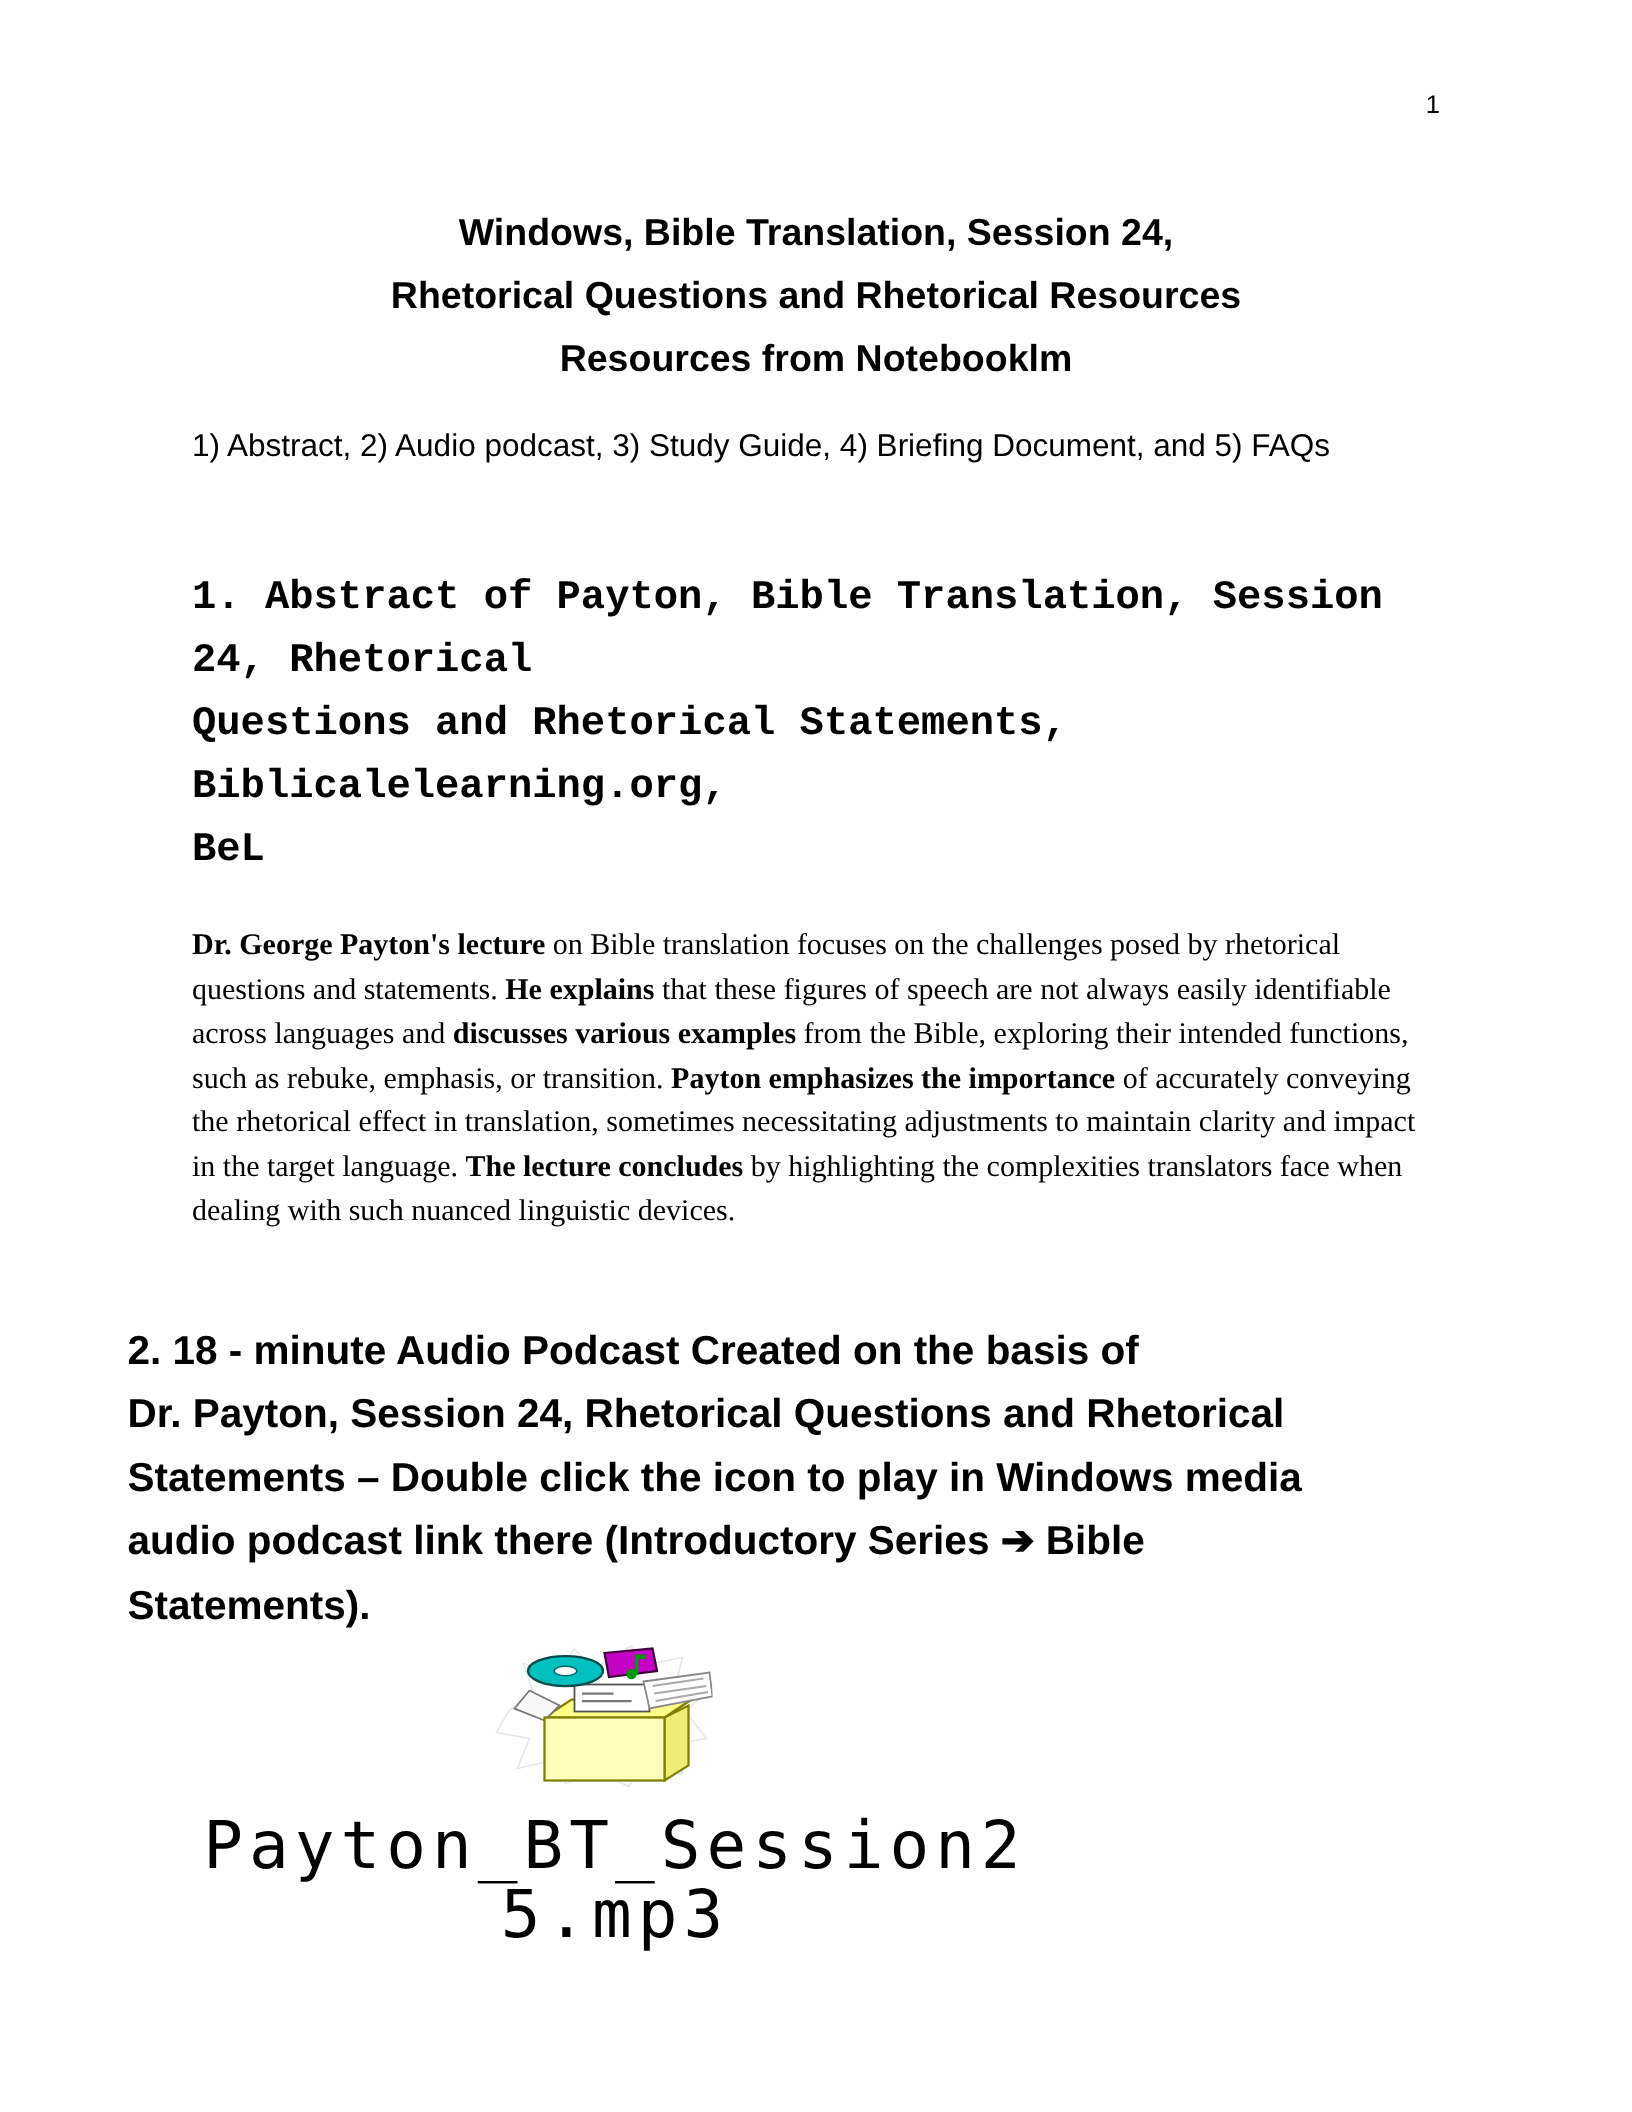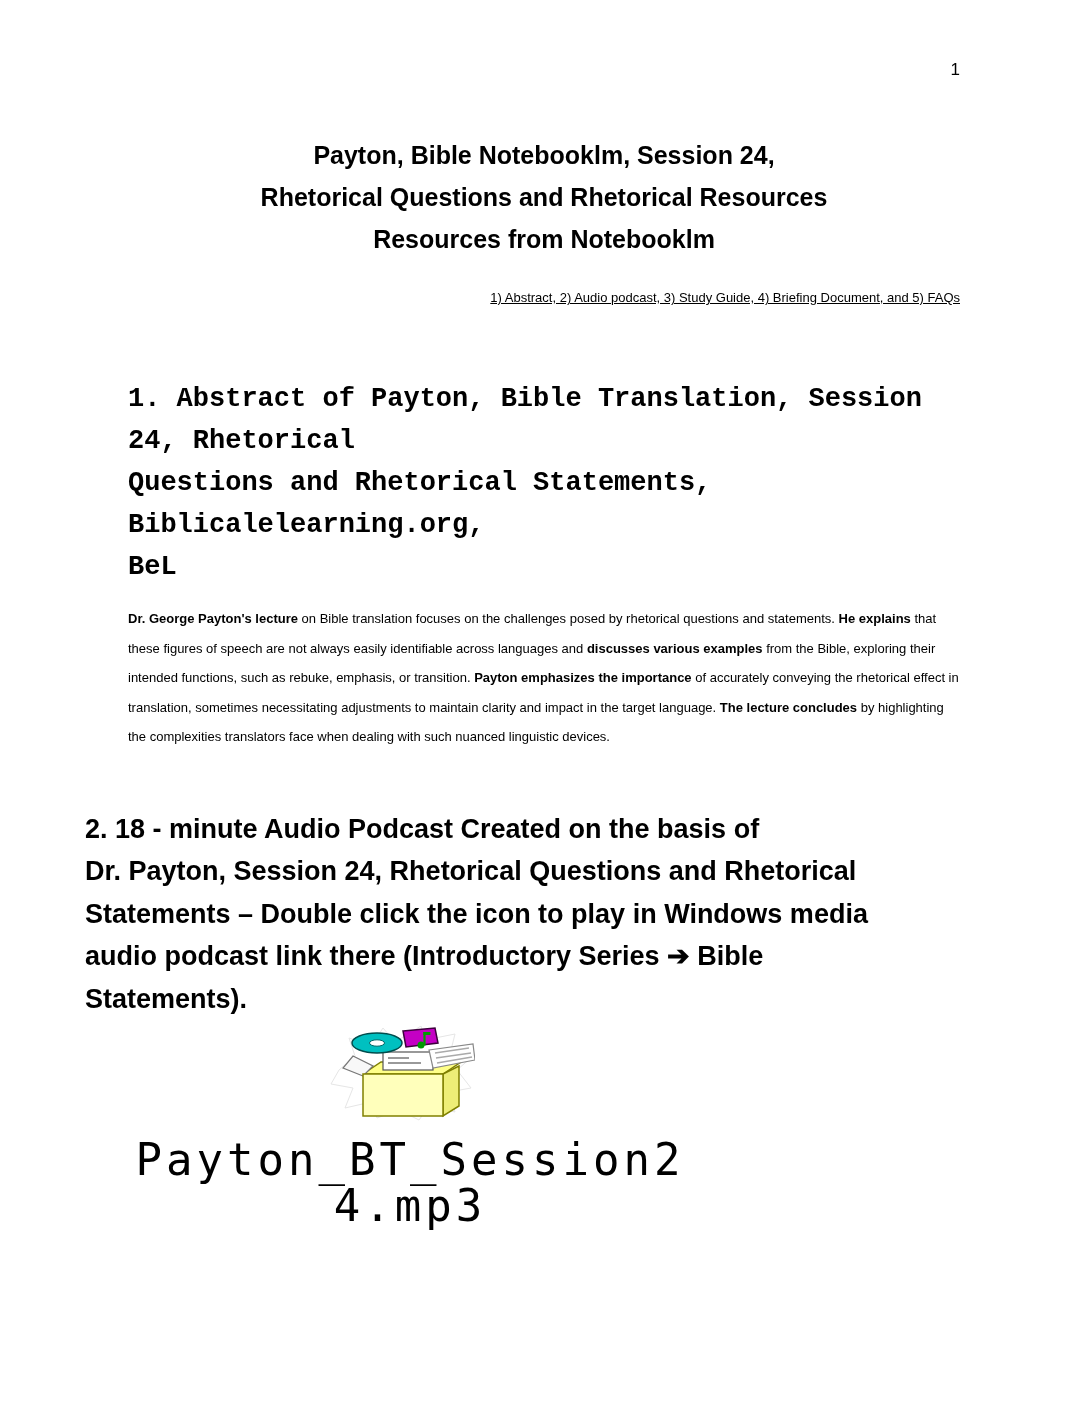--- a/index.html
+++ b/index.html
@@ -26,37 +26,37 @@
   .title-block {
     margin: 0 128px;
     padding-top: 134px;
     text-align: center;
     font-weight: bold;
     font-size: 25px;
     line-height: 42px;
   }
   .resources-line {
     margin: 26px 128px 0;
-    text-align: right;
-    font-size: 13px;
+    text-align: left;
+    font-size: 21px;
     line-height: 24px;
-    text-decoration: underline;
   }
   .h1 {
     margin: 68px 128px 0;
     font-size: 27px;
     font-weight: bold;
     line-height: 42px;
     font-family: Liberation Mono, monospace;
   }
   .para {
-    margin: 16px 128px 0;
+    margin: 28px 128px 0;
     width: 832px;
-    font-size: 13px;
+    font-size: 20px;
     line-height: 29.5px;
+    font-family: Liberation Serif, serif;
   }
   .para .b {
     font-weight: bold;
   }
   .h2 {
     margin: 56px 85px 0;
     font-size: 27px;
     font-weight: bold;
     line-height: 42.5px;
   }
@@ -82,21 +82,21 @@
   }
 </style>
 </head>
 <body>
 
 <div class="page">
 
   <div class="page-number">1</div>
 
   <div class="title-block">
-      <div>Payton, Bible Notebooklm, Session 24,</div>
+      <div>Windows, Bible Translation, Session 24,</div>
       <div>Rhetorical Questions and Rhetorical Resources</div>
       <div>Resources from Notebooklm</div>
     </div>
 
   <div class="resources-line">1) Abstract, 2) Audio podcast, 3) Study Guide, 4) Briefing Document, and 5) FAQs</div>
 
   <div class="h1">
       <div>1. Abstract of Payton, Bible Translation, Session 24, Rhetorical</div>
       <div>Questions and Rhetorical Statements, Biblicalelearning.org,</div>
       <div>BeL</div>
@@ -140,17 +140,17 @@
         <polygon points="104,24 148,18 150,34 108,42" fill="#ffffff" stroke="#888888" stroke-width="1.2"></polygon>
         <line x1="110" y1="27" x2="144" y2="22" stroke="#aaaaaa" stroke-width="1.5"></line>
         <line x1="111" y1="32" x2="146" y2="27" stroke="#aaaaaa" stroke-width="1.5"></line>
         <line x1="112" y1="37" x2="147" y2="31" stroke="#aaaaaa" stroke-width="1.5"></line>
 
         <rect x="38" y="48" width="80" height="42" fill="#ffffbb" stroke="#808000" stroke-width="1.5"></rect>
       </svg>
     </div>
     <div class="file-caption">
         <div>Payton_BT_Session2</div>
-        <div>4.mp3</div>
+        <div>5.mp3</div>
       </div>
   </div>
 
 </div>
 
 </body></html>

